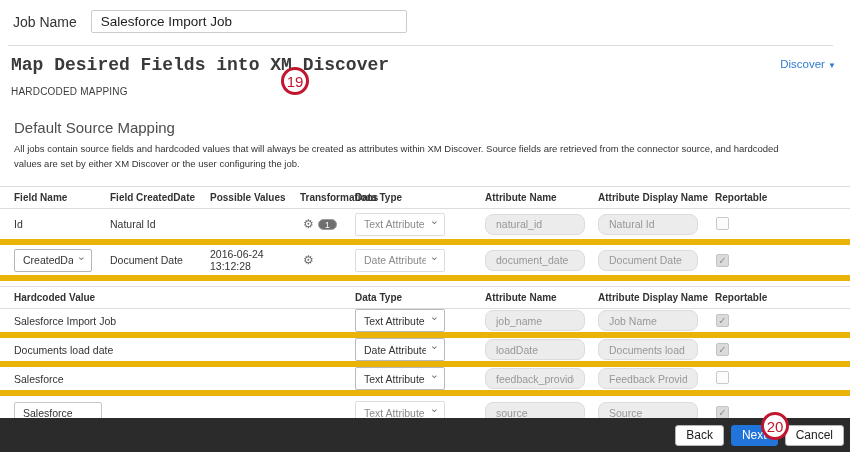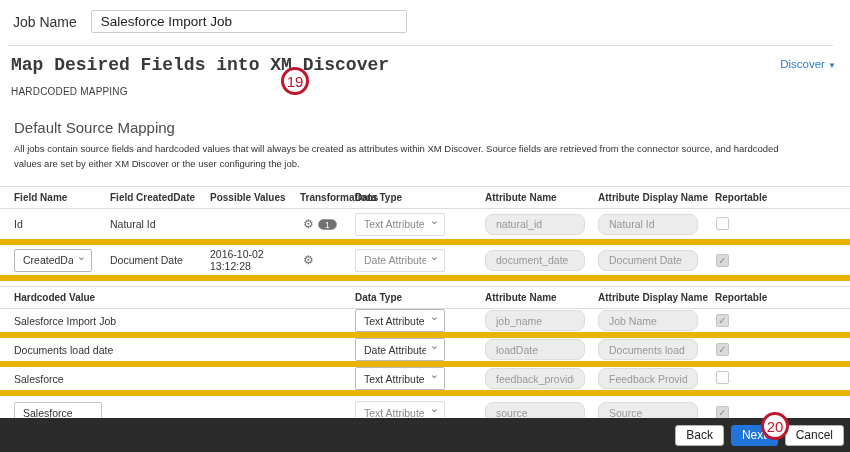--- a/index.html
+++ b/index.html
@@ -110,21 +110,21 @@
   </div>
   <div><span class="selwrap sel-grey"><select><option>Text Attribute</option></select></span></div>
   <div><input class="dinput" readonly="" value="natural_id" style=""></div>
   <div><input class="dinput" readonly="" value="Natural Id" style=""></div>
   <div><span class="cb" data-checked="false"></span></div>
 </div>
 
 <div class="src-grid row">
   <div><span class="selwrap sel-name"><select><option>CreatedDate</option></select></span></div>
   <div class="cell">Document Date</div>
-  <div class="cell">2016-10-02 13:12:28</div>
+  <div class="cell">2016-06-24 13:12:28</div>
   <div class="trans">
     <span class="gear">⚙</span>
   </div>
   <div><span class="selwrap sel-grey"><select><option>Date Attribute</option></select></span></div>
   <div><input class="dinput" readonly="" value="document_date" style=""></div>
   <div><input class="dinput" readonly="" value="Document Date" style=""></div>
   <div><span class="cb" data-checked="true"></span></div>
 </div>
 
 <div class="hc-grid thead" style="margin-top:5px;">

